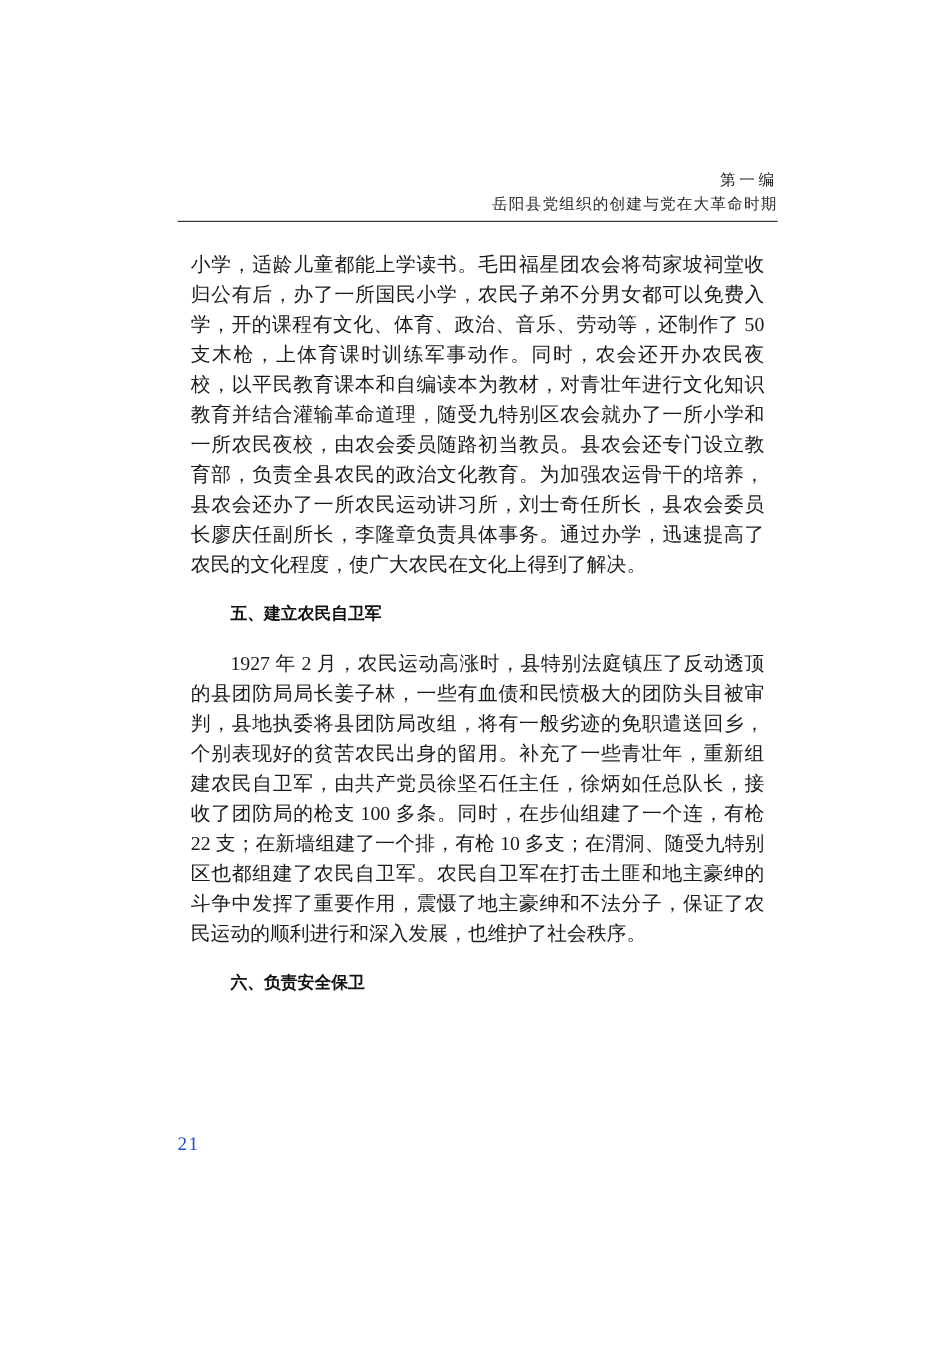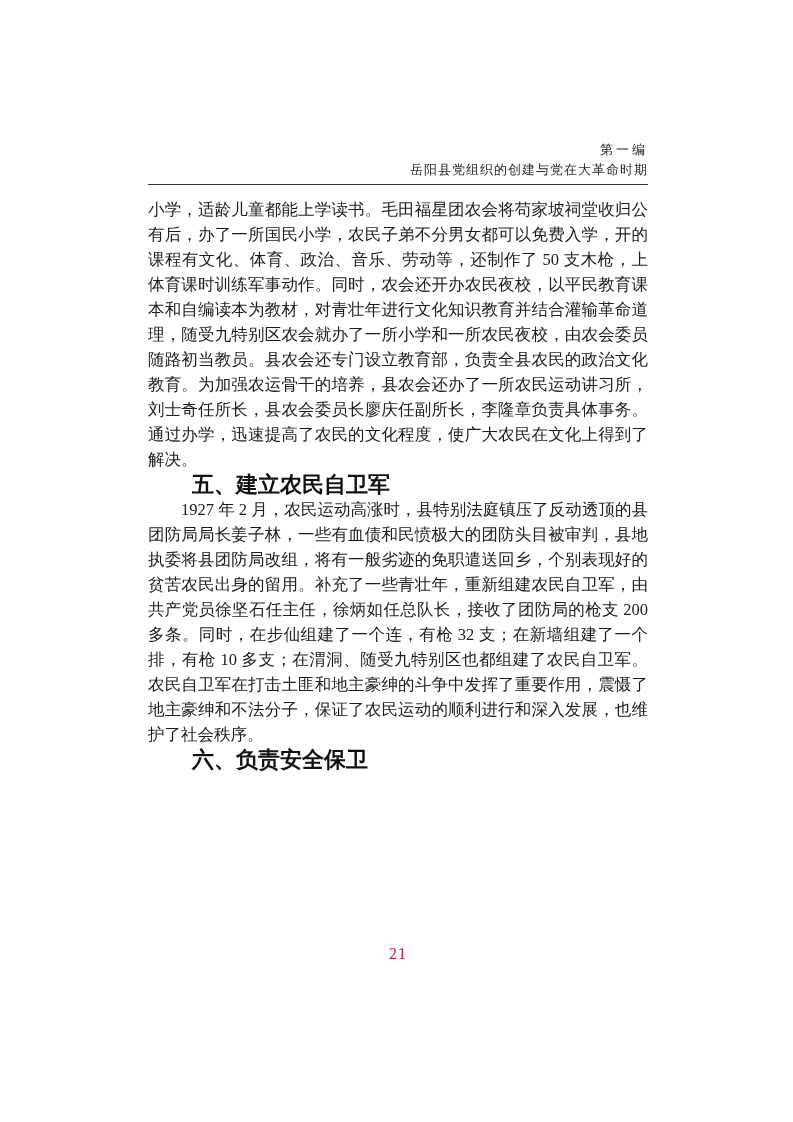--- a/index.html
+++ b/index.html
@@ -45,59 +45,59 @@
     position: absolute;
     left: 148px;
     top: 197px;
     width: 500px;
     font-size: 16.5px;
     line-height: 25px;
     text-align: justify;
     text-justify: inter-ideograph;
   }
   .para {
-    margin: 0;
+    margin: 11px;
     text-indent: 2em;
   }
   .para.first {
     text-indent: 0;
   }
   .section-heading {
-    margin: 0;
-    font-size: 22px;
+    margin: 16px;
+    font-size: 14px;
     line-height: 25px;
     font-weight: bold;
     text-indent: 2em;
     font-family: "Liberation Sans", "DejaVu Sans", sans-serif;
     color: #111;
   }
   .page-number {
     position: absolute;
     left: 148px;
     top: 945px;
     width: 500px;
-    text-align: center;
+    text-align: left;
     font-size: 16px;
     letter-spacing: 1px;
-    color: #be185d;
+    color: #1d4ed8;
   }
 </style>
 </head>
 <body>
 
 <div class="page">
 
   <header class="page-header">
     <div class="header-edition">第一编</div>
     <div class="header-title">岳阳县党组织的创建与党在大革命时期</div>
     <div class="header-rule"></div>
   </header>
 
   <main class="text-block">
     <p class="para first">小学，适龄儿童都能上学读书。毛田福星团农会将苟家坡祠堂收归公有后，办了一所国民小学，农民子弟不分男女都可以免费入学，开的课程有文化、体育、政治、音乐、劳动等，还制作了 50 支木枪，上体育课时训练军事动作。同时，农会还开办农民夜校，以平民教育课本和自编读本为教材，对青壮年进行文化知识教育并结合灌输革命道理，随受九特别区农会就办了一所小学和一所农民夜校，由农会委员随路初当教员。县农会还专门设立教育部，负责全县农民的政治文化教育。为加强农运骨干的培养，县农会还办了一所农民运动讲习所，刘士奇任所长，县农会委员长廖庆任副所长，李隆章负责具体事务。通过办学，迅速提高了农民的文化程度，使广大农民在文化上得到了解决。</p>
     <h2 class="section-heading">五、建立农民自卫军</h2>
-    <p class="para">1927 年 2 月，农民运动高涨时，县特别法庭镇压了反动透顶的县团防局局长姜子林，一些有血债和民愤极大的团防头目被审判，县地执委将县团防局改组，将有一般劣迹的免职遣送回乡，个别表现好的贫苦农民出身的留用。补充了一些青壮年，重新组建农民自卫军，由共产党员徐坚石任主任，徐炳如任总队长，接收了团防局的枪支 200 多条。同时，在步仙组建了一个连，有枪 32 支；在新墙组建了一个排，有枪 10 多支；在渭洞、随受九特别区也都组建了农民自卫军。农民自卫军在打击土匪和地主豪绅的斗争中发挥了重要作用，震慑了地主豪绅和不法分子，保证了农民运动的顺利进行和深入发展，也维护了社会秩序。</p>
+    <p class="para">1927 年 2 月，农民运动高涨时，县特别法庭镇压了反动透顶的县团防局局长姜子林，一些有血债和民愤极大的团防头目被审判，县地执委将县团防局改组，将有一般劣迹的免职遣送回乡，个别表现好的贫苦农民出身的留用。补充了一些青壮年，重新组建农民自卫军，由共产党员徐坚石任主任，徐炳如任总队长，接收了团防局的枪支 100 多条。同时，在步仙组建了一个连，有枪 22 支；在新墙组建了一个排，有枪 10 多支；在渭洞、随受九特别区也都组建了农民自卫军。农民自卫军在打击土匪和地主豪绅的斗争中发挥了重要作用，震慑了地主豪绅和不法分子，保证了农民运动的顺利进行和深入发展，也维护了社会秩序。</p>
     <h2 class="section-heading">六、负责安全保卫</h2>
   </main>
 
   <div class="page-number">21</div>
 
 </div>
 
 </body></html>

